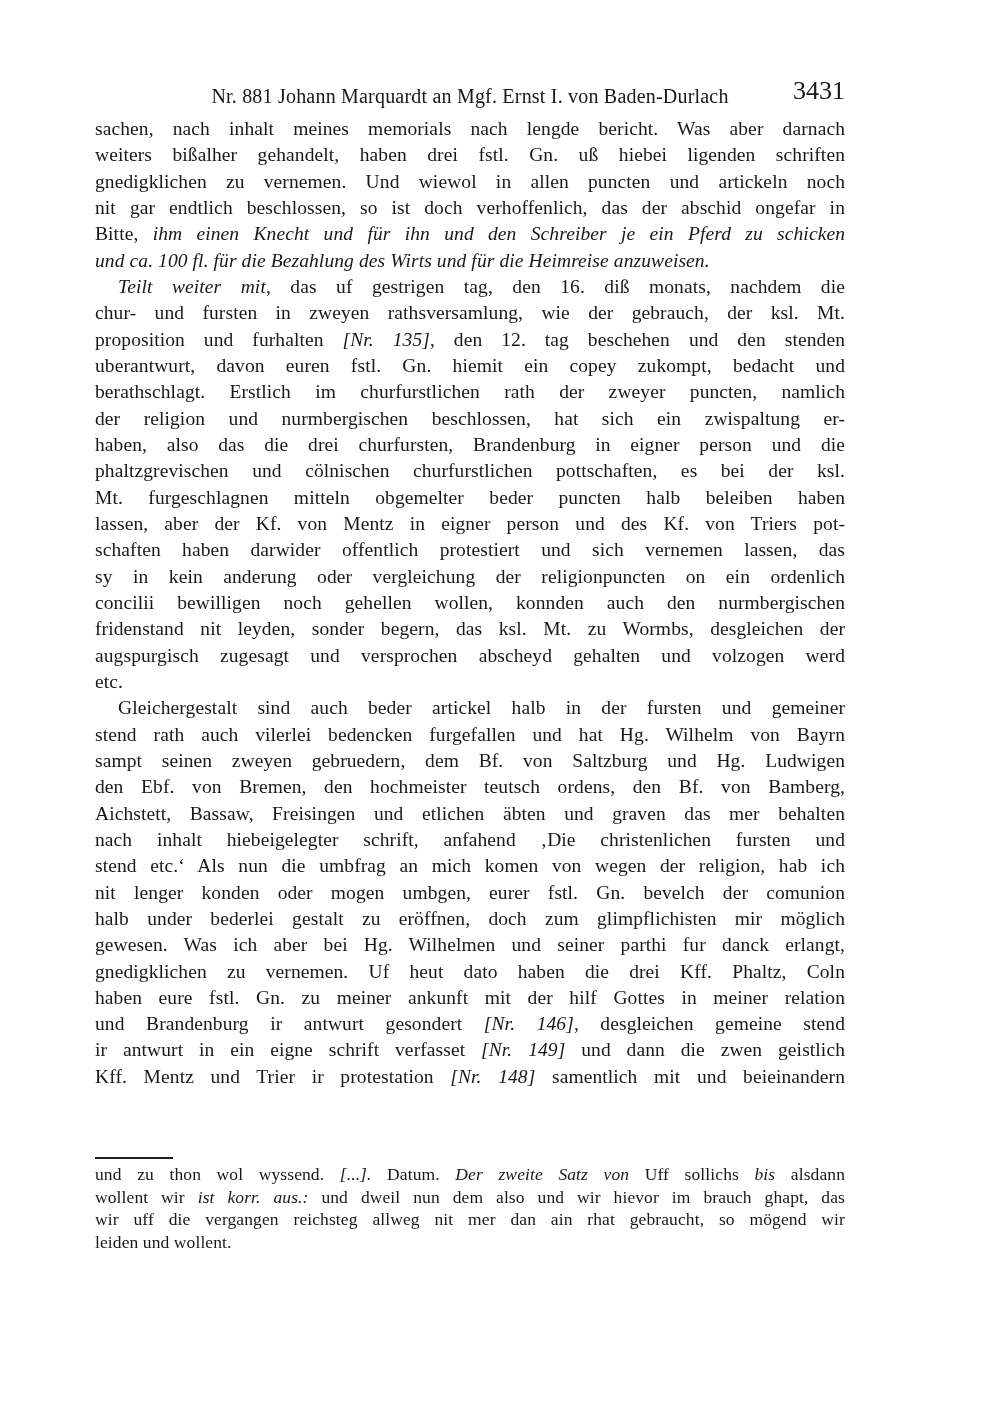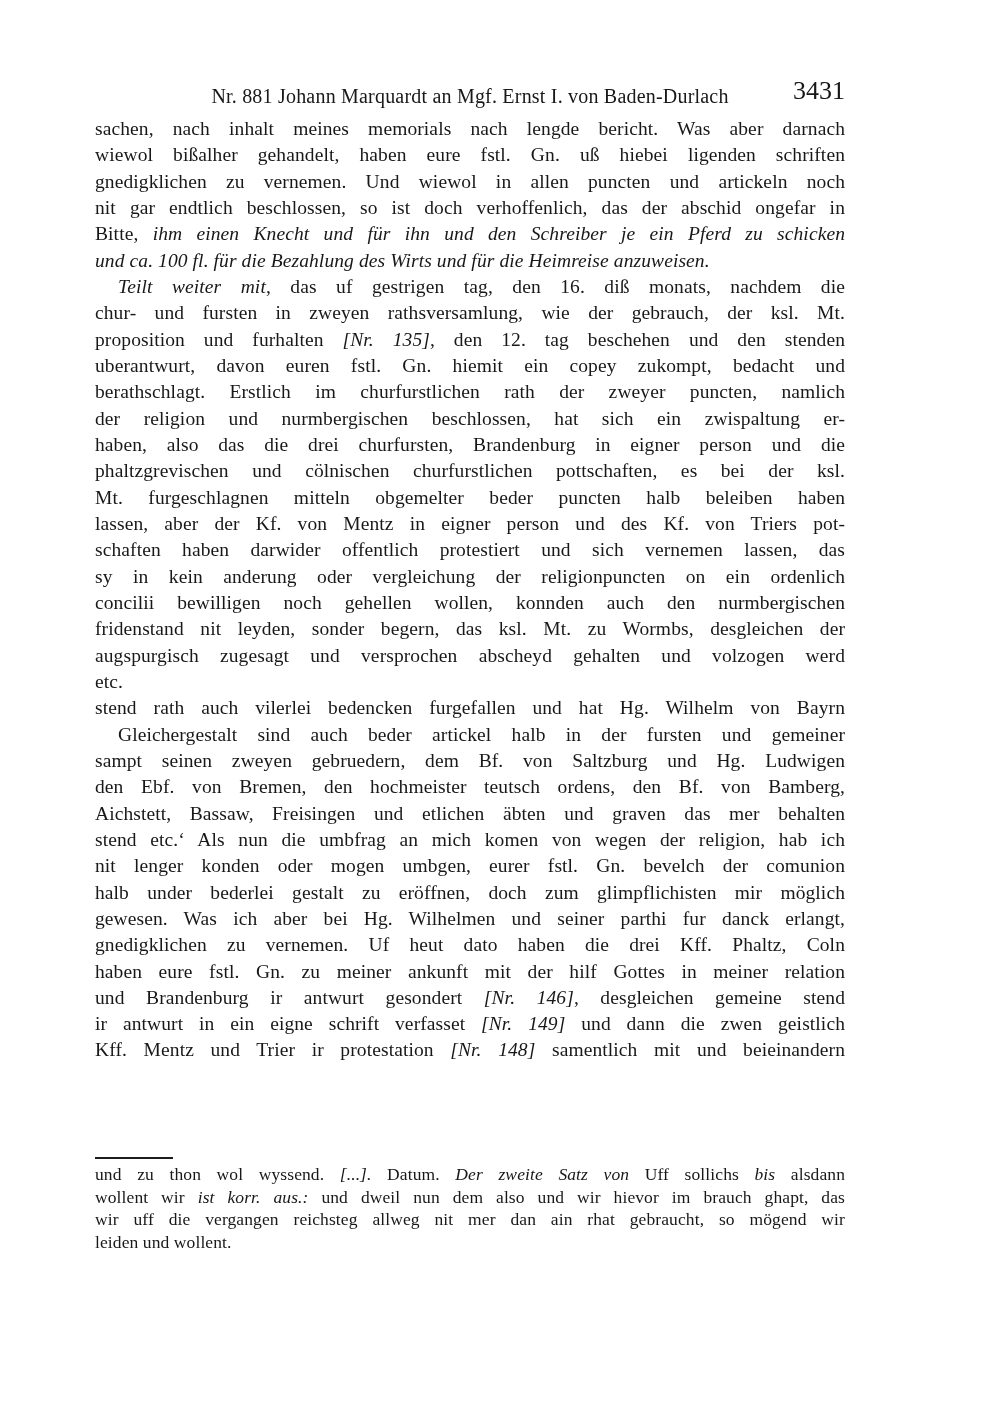--- a/index.html
+++ b/index.html
@@ -59,46 +59,47 @@
 <div class="page">
 
   <div class="running-header">
     <span class="header-title">Nr. 881 Johann Marquardt an Mgf. Ernst I. von Baden-Durlach</span>
   </div>
 
   <span class="page-number">3431</span>
 
   <div class="text-body">
       <div class="tline"><span>sachen, nach inhalt meines memorials nach lengde bericht. Was aber darnach</span></div>
-      <div class="tline"><span>wiewol bißalher gehandelt, haben eure fstl. Gn. uß hiebei ligenden schriften</span></div>
+      <div class="tline"><span>weiters bißalher gehandelt, haben drei fstl. Gn. uß hiebei ligenden schriften</span></div>
       <div class="tline"><span>gnedigklichen zu vernemen. Und wiewol in allen puncten und artickeln noch</span></div>
       <div class="tline"><span>nit gar endtlich beschlossen, so ist doch verhoffenlich, das der abschid ongefar in</span></div>
       <div class="tline"><span>Bitte, </span><em>ihm einen Knecht und für ihn und den Schreiber je ein Pferd zu schicken</em></div>
       <div class="tline endline"><em>und ca. 100 fl. für die Bezahlung des Wirts und für die Heimreise anzuweisen.</em></div>
       <div class="tline indent"><em>Teilt weiter mit</em><span>, das uf gestrigen tag, den 16. diß monats, nachdem die</span></div>
       <div class="tline"><span>chur- und fursten in zweyen rathsversamlung, wie der gebrauch, der ksl. Mt.</span></div>
       <div class="tline"><span>proposition und furhalten </span><em>[Nr. 135]</em><span>, den 12. tag beschehen und den stenden</span></div>
       <div class="tline"><span>uberantwurt, davon euren fstl. Gn. hiemit ein copey zukompt, bedacht und</span></div>
       <div class="tline"><span>berathschlagt. Erstlich im churfurstlichen rath der zweyer puncten, namlich</span></div>
       <div class="tline"><span>der religion und nurmbergischen beschlossen, hat sich ein zwispaltung er-</span></div>
       <div class="tline"><span>haben, also das die drei churfursten, Brandenburg in eigner person und die</span></div>
       <div class="tline"><span>phaltzgrevischen und cölnischen churfurstlichen pottschaften, es bei der ksl.</span></div>
       <div class="tline"><span>Mt. furgeschlagnen mitteln obgemelter beder puncten halb beleiben haben</span></div>
       <div class="tline"><span>lassen, aber der Kf. von Mentz in eigner person und des Kf. von Triers pot-</span></div>
       <div class="tline"><span>schaften haben darwider offentlich protestiert und sich vernemen lassen, das</span></div>
       <div class="tline"><span>sy in kein anderung oder vergleichung der religionpuncten on ein ordenlich</span></div>
       <div class="tline"><span>concilii bewilligen noch gehellen wollen, konnden auch den nurmbergischen</span></div>
       <div class="tline"><span>fridenstand nit leyden, sonder begern, das ksl. Mt. zu Wormbs, desgleichen der</span></div>
       <div class="tline"><span>augspurgisch zugesagt und versprochen abscheyd gehalten und volzogen werd</span></div>
       <div class="tline endline"><span>etc.</span></div>
+      <div class="tline indent"><span>Gleichergestalt sind auch beder artickel halb in der fursten und gemeiner</span></div>
       <div class="tline"><span>stend rath auch vilerlei bedencken furgefallen und hat Hg. Wilhelm von Bayrn</span></div>
-      <div class="tline indent"><span>Gleichergestalt sind auch beder artickel halb in der fursten und gemeiner</span></div>
       <div class="tline"><span>sampt seinen zweyen gebruedern, dem Bf. von Saltzburg und Hg. Ludwigen</span></div>
       <div class="tline"><span>den Ebf. von Bremen, den hochmeister teutsch ordens, den Bf. von Bamberg,</span></div>
       <div class="tline"><span>Aichstett, Bassaw, Freisingen und etlichen äbten und graven das mer behalten</span></div>
+      <div class="tline"><span>nach inhalt hiebeigelegter schrift, anfahend ‚Die christenlichen fursten und</span></div>
       <div class="tline"><span>stend etc.‘ Als nun die umbfrag an mich komen von wegen der religion, hab ich</span></div>
       <div class="tline"><span>nit lenger konden oder mogen umbgen, eurer fstl. Gn. bevelch der comunion</span></div>
       <div class="tline"><span>halb under bederlei gestalt zu eröffnen, doch zum glimpflichisten mir möglich</span></div>
       <div class="tline"><span>gewesen. Was ich aber bei Hg. Wilhelmen und seiner parthi fur danck erlangt,</span></div>
       <div class="tline"><span>gnedigklichen zu vernemen. Uf heut dato haben die drei Kff. Phaltz, Coln</span></div>
       <div class="tline"><span>haben eure fstl. Gn. zu meiner ankunft mit der hilf Gottes in meiner relation</span></div>
       <div class="tline"><span>und Brandenburg ir antwurt gesondert </span><em>[Nr. 146]</em><span>, desgleichen gemeine stend</span></div>
       <div class="tline"><span>ir antwurt in ein eigne schrift verfasset </span><em>[Nr. 149]</em><span> und dann die zwen geistlich</span></div>
       <div class="tline"><span>Kff. Mentz und Trier ir protestation </span><em>[Nr. 148]</em><span> samentlich mit und beieinandern</span></div>
     </div>

